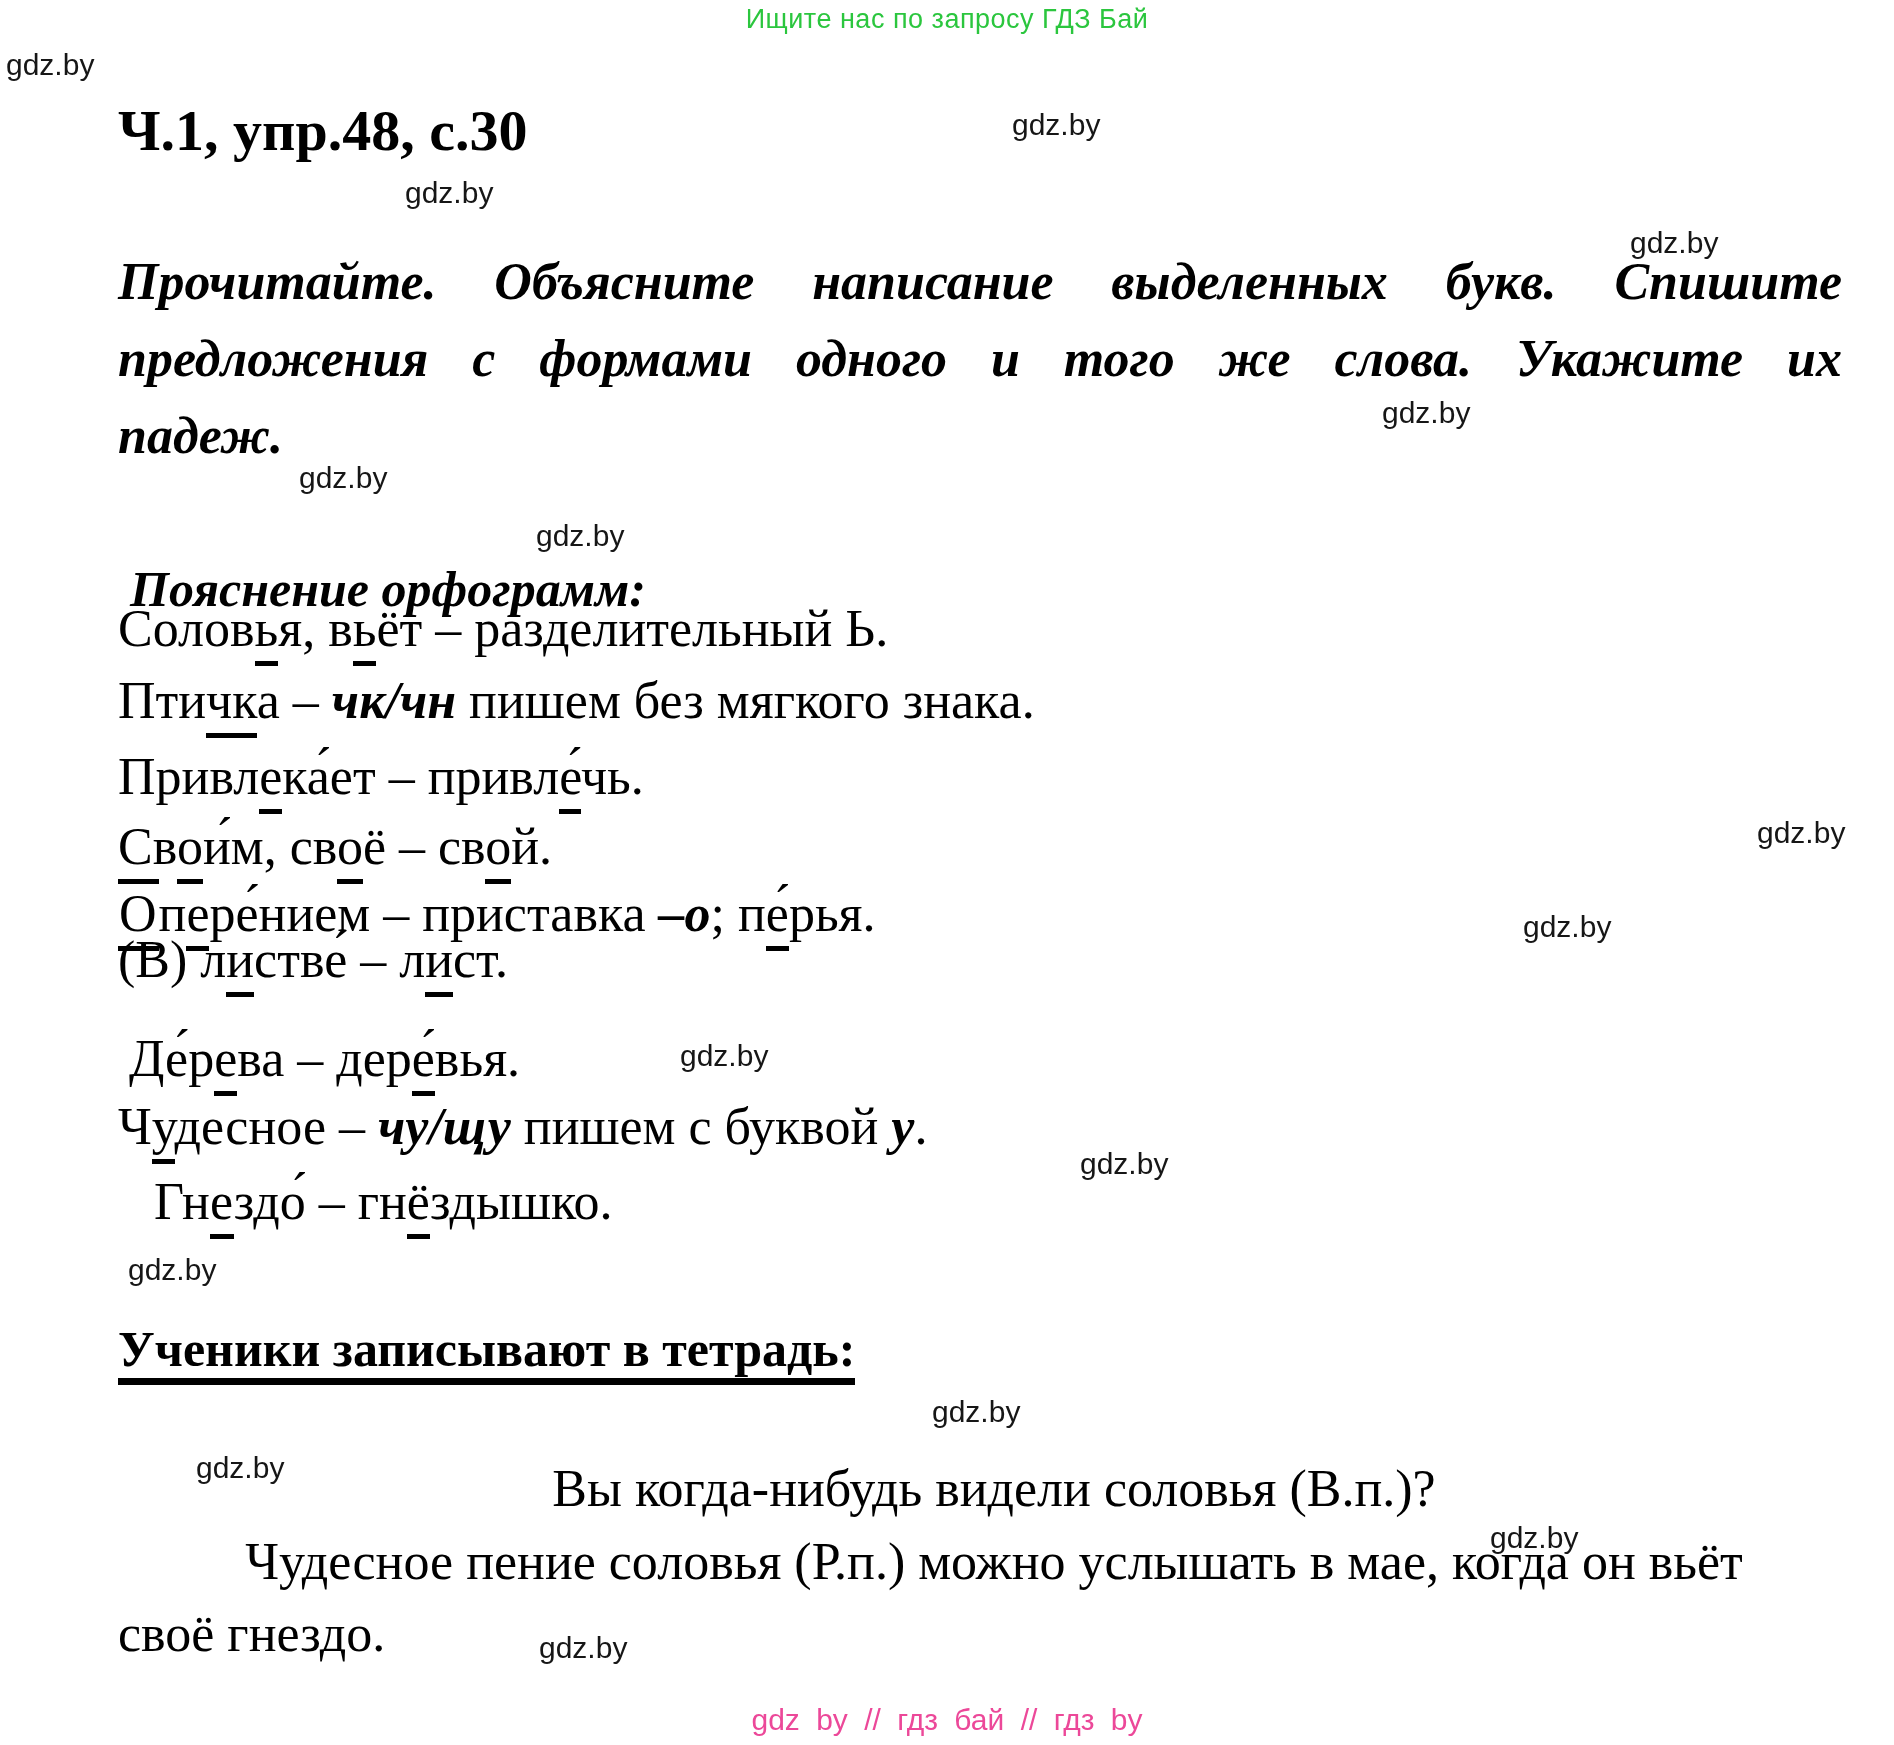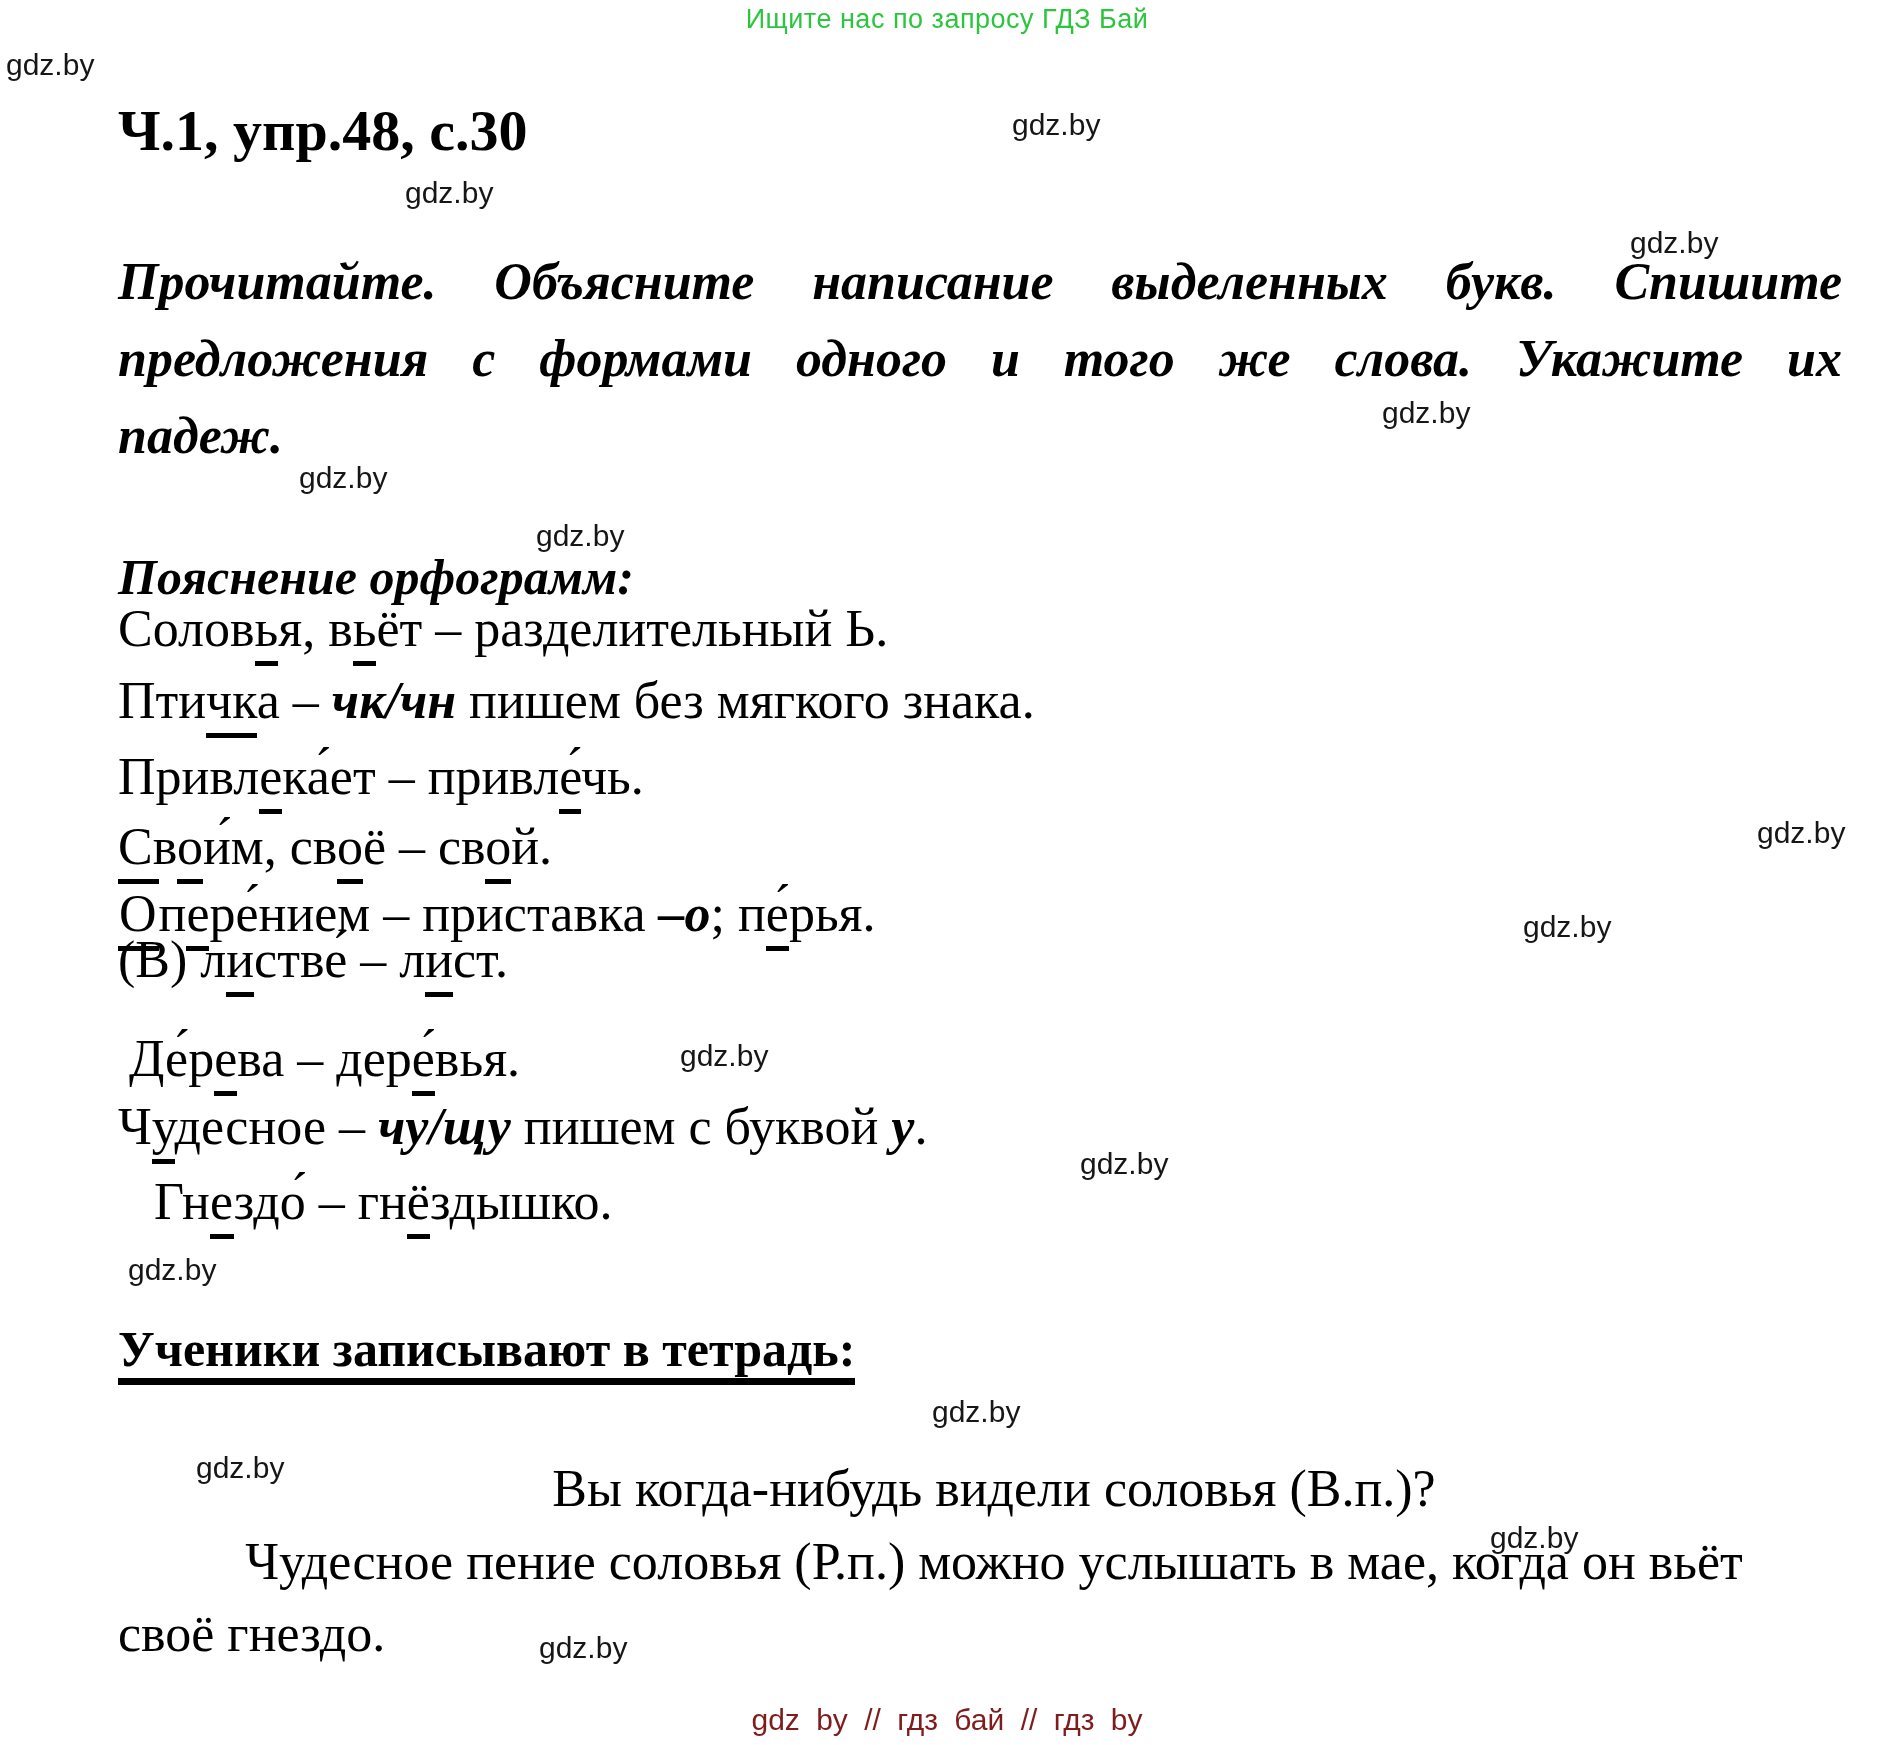--- a/index.html
+++ b/index.html
@@ -27,21 +27,21 @@
   }
   
   .task {
     position:absolute; left:118px; top:243px; width:1724px;
     font-size:52px; line-height:77px; font-weight:700; font-style:italic;
     word-spacing:6px;
   }
   .task-line.justify { text-align:justify; text-align-last:justify; }
   
   .expl-heading {
-    position:absolute; left:118px; top:552px; margin:0;
+    position:absolute; left:118px; top:552px; margin:12px;
     font-size:50px; font-weight:700; font-style:italic; line-height:1;text-align:right;
   }
   .nb-heading {
     position:absolute; left:118px; top:1324px; margin:0;
     font-size:50px; font-weight:700; line-height:1;
   }
   .nb-heading .ul {
     display:inline-block; border-bottom:7px solid #000; padding-bottom:4px;
   }
   
@@ -129,15 +129,15 @@
   <h2 class="nb-heading">
     <span class="ul">Ученики записывают в тетрадь:</span>
   </h2>
 
   <div id="nb-block">
       <div class="nb-line indent">Вы когда-нибудь видели соловья (В.п.)?</div>
       <div class="nb-line indent">Чудесное пение соловья (Р.п.) можно услышать в мае, когда он вьёт</div>
       <div class="nb-line">своё гнездо.</div>
     </div>
 
-  <div class="footer" style="color: #7f1d1d;">gdz by  //  гдз бай  //  гдз by</div>
+  <div class="footer" style="color: #ec4899;">gdz by  //  гдз бай  //  гдз by</div>
 
 </div>
 
 </body></html>

